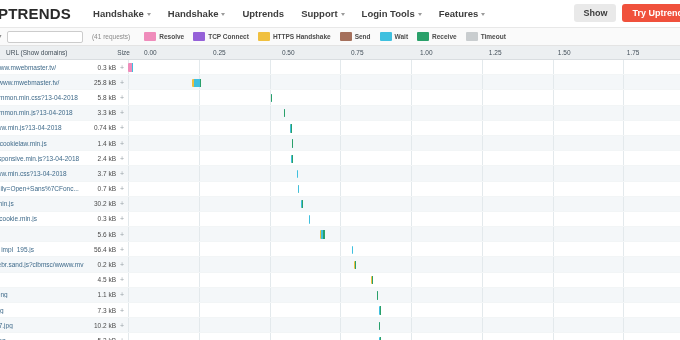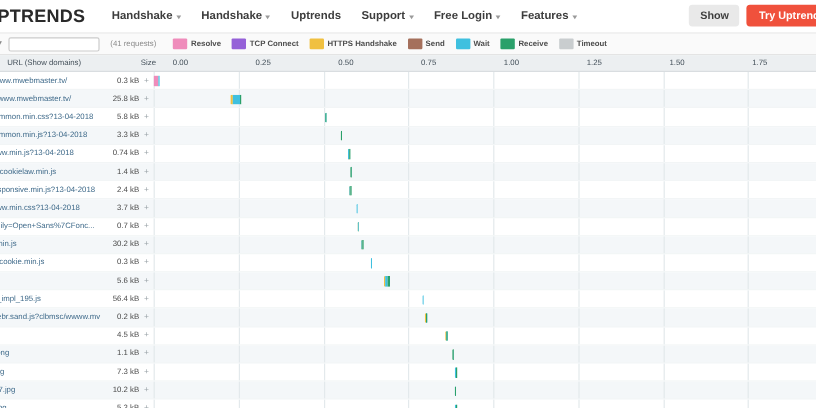--- a/index.html
+++ b/index.html
@@ -217,21 +217,21 @@
         <span class="caret"></span>
       </div>
       <div class="nav-item">
         <span>Uptrends</span>
       </div>
       <div class="nav-item">
         <span>Support</span>
         <span class="caret"></span>
       </div>
       <div class="nav-item">
-        <span>Free Login</span>
+        <span>Login Tools</span>
         <span class="caret"></span>
       </div>
       <div class="nav-item">
         <span>Features</span>
         <span class="caret"></span>
       </div>
     </div>
   <div class="nav-right">
     <button class="btn-login">Show</button>
     <button class="btn-try">Try Uptrends</button>

